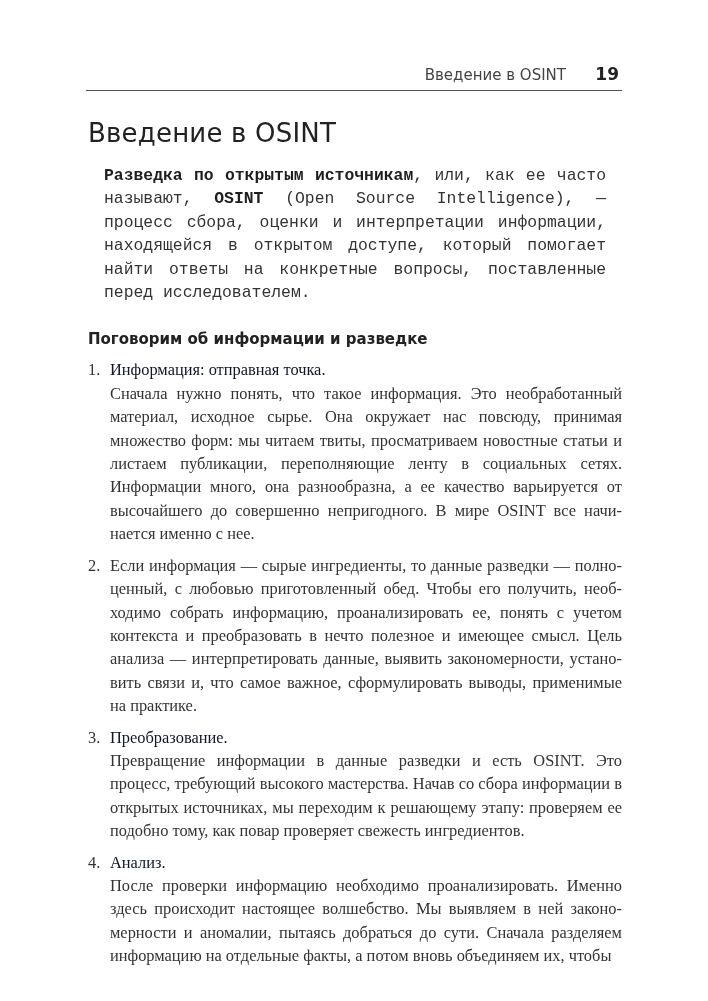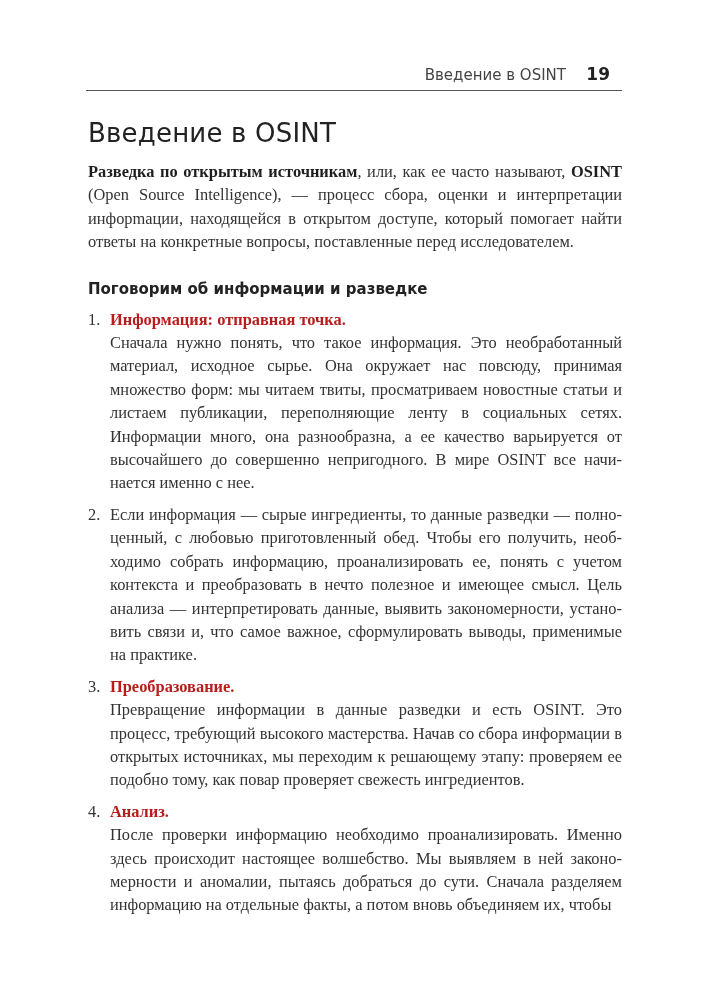--- a/index.html
+++ b/index.html
@@ -1,29 +1,29 @@
 <!DOCTYPE html>
 <html><head>
 <meta charset="utf-8">
 <style>
   html, body { margin: 0; padding: 0; background: #ffffff; }
   body { width: 708px; height: 1001px; position: relative; overflow: hidden; color: #2a2a2a; }
   .running-head { position: absolute; left: 86px; right: 86px; top: 62px; height: 28px; border-bottom: 1px solid #555; }
   .rh-title { position: absolute; right: 56px; top: 4px; font-family: "DejaVu Sans", sans-serif; font-size: 15px; color: #444; }
-  .rh-page { position: absolute; right: 12px; top: 2px; font-family: "DejaVu Sans", sans-serif; font-size: 17px; font-weight: bold; color: #222; }
+  .rh-page { position: absolute; right: 3px; top: 2px; font-family: "DejaVu Sans", sans-serif; font-size: 17px; font-weight: bold; color: #222; }
   .content { position: absolute; left: 88px; right: 86px; top: 118px; }
   h1 { margin: 0 0 12px 0; font-family: "DejaVu Sans", sans-serif; font-weight: normal; font-size: 26px; color: #222; letter-spacing: 0.2px; }
   h2 { margin: 26px 0 10px 0; font-family: "DejaVu Sans", sans-serif; font-weight: bold; font-size: 15px; color: #222; }
   p, li { font-family: "Liberation Serif", serif; font-size: 16.4px; line-height: 23.4px; color: #333; text-align: justify; hyphens: manual; }
-  p { margin: 0; }
+  p { margin: 16px; font-family: Liberation Mono, monospace; }
   b { color: #1e1e1e; }
   ol { margin: 10px 0 0 0; padding: 0; list-style: none; }
   li { position: relative; padding-left: 22px; margin-bottom: 8px; }
   .num { position: absolute; left: 0; top: 0; }
-  .item-title { display: block; font-weight: bold; color: #b91c1c; }
+  .item-title { display: block; font-weight: normal; color: #0f172a; }
 </style>
 </head>
 <body>
 
 <div class="running-head">
   <span class="rh-title">Введение в OSINT</span>
   <span class="rh-page">19</span>
 </div>
 
 <div class="content">

